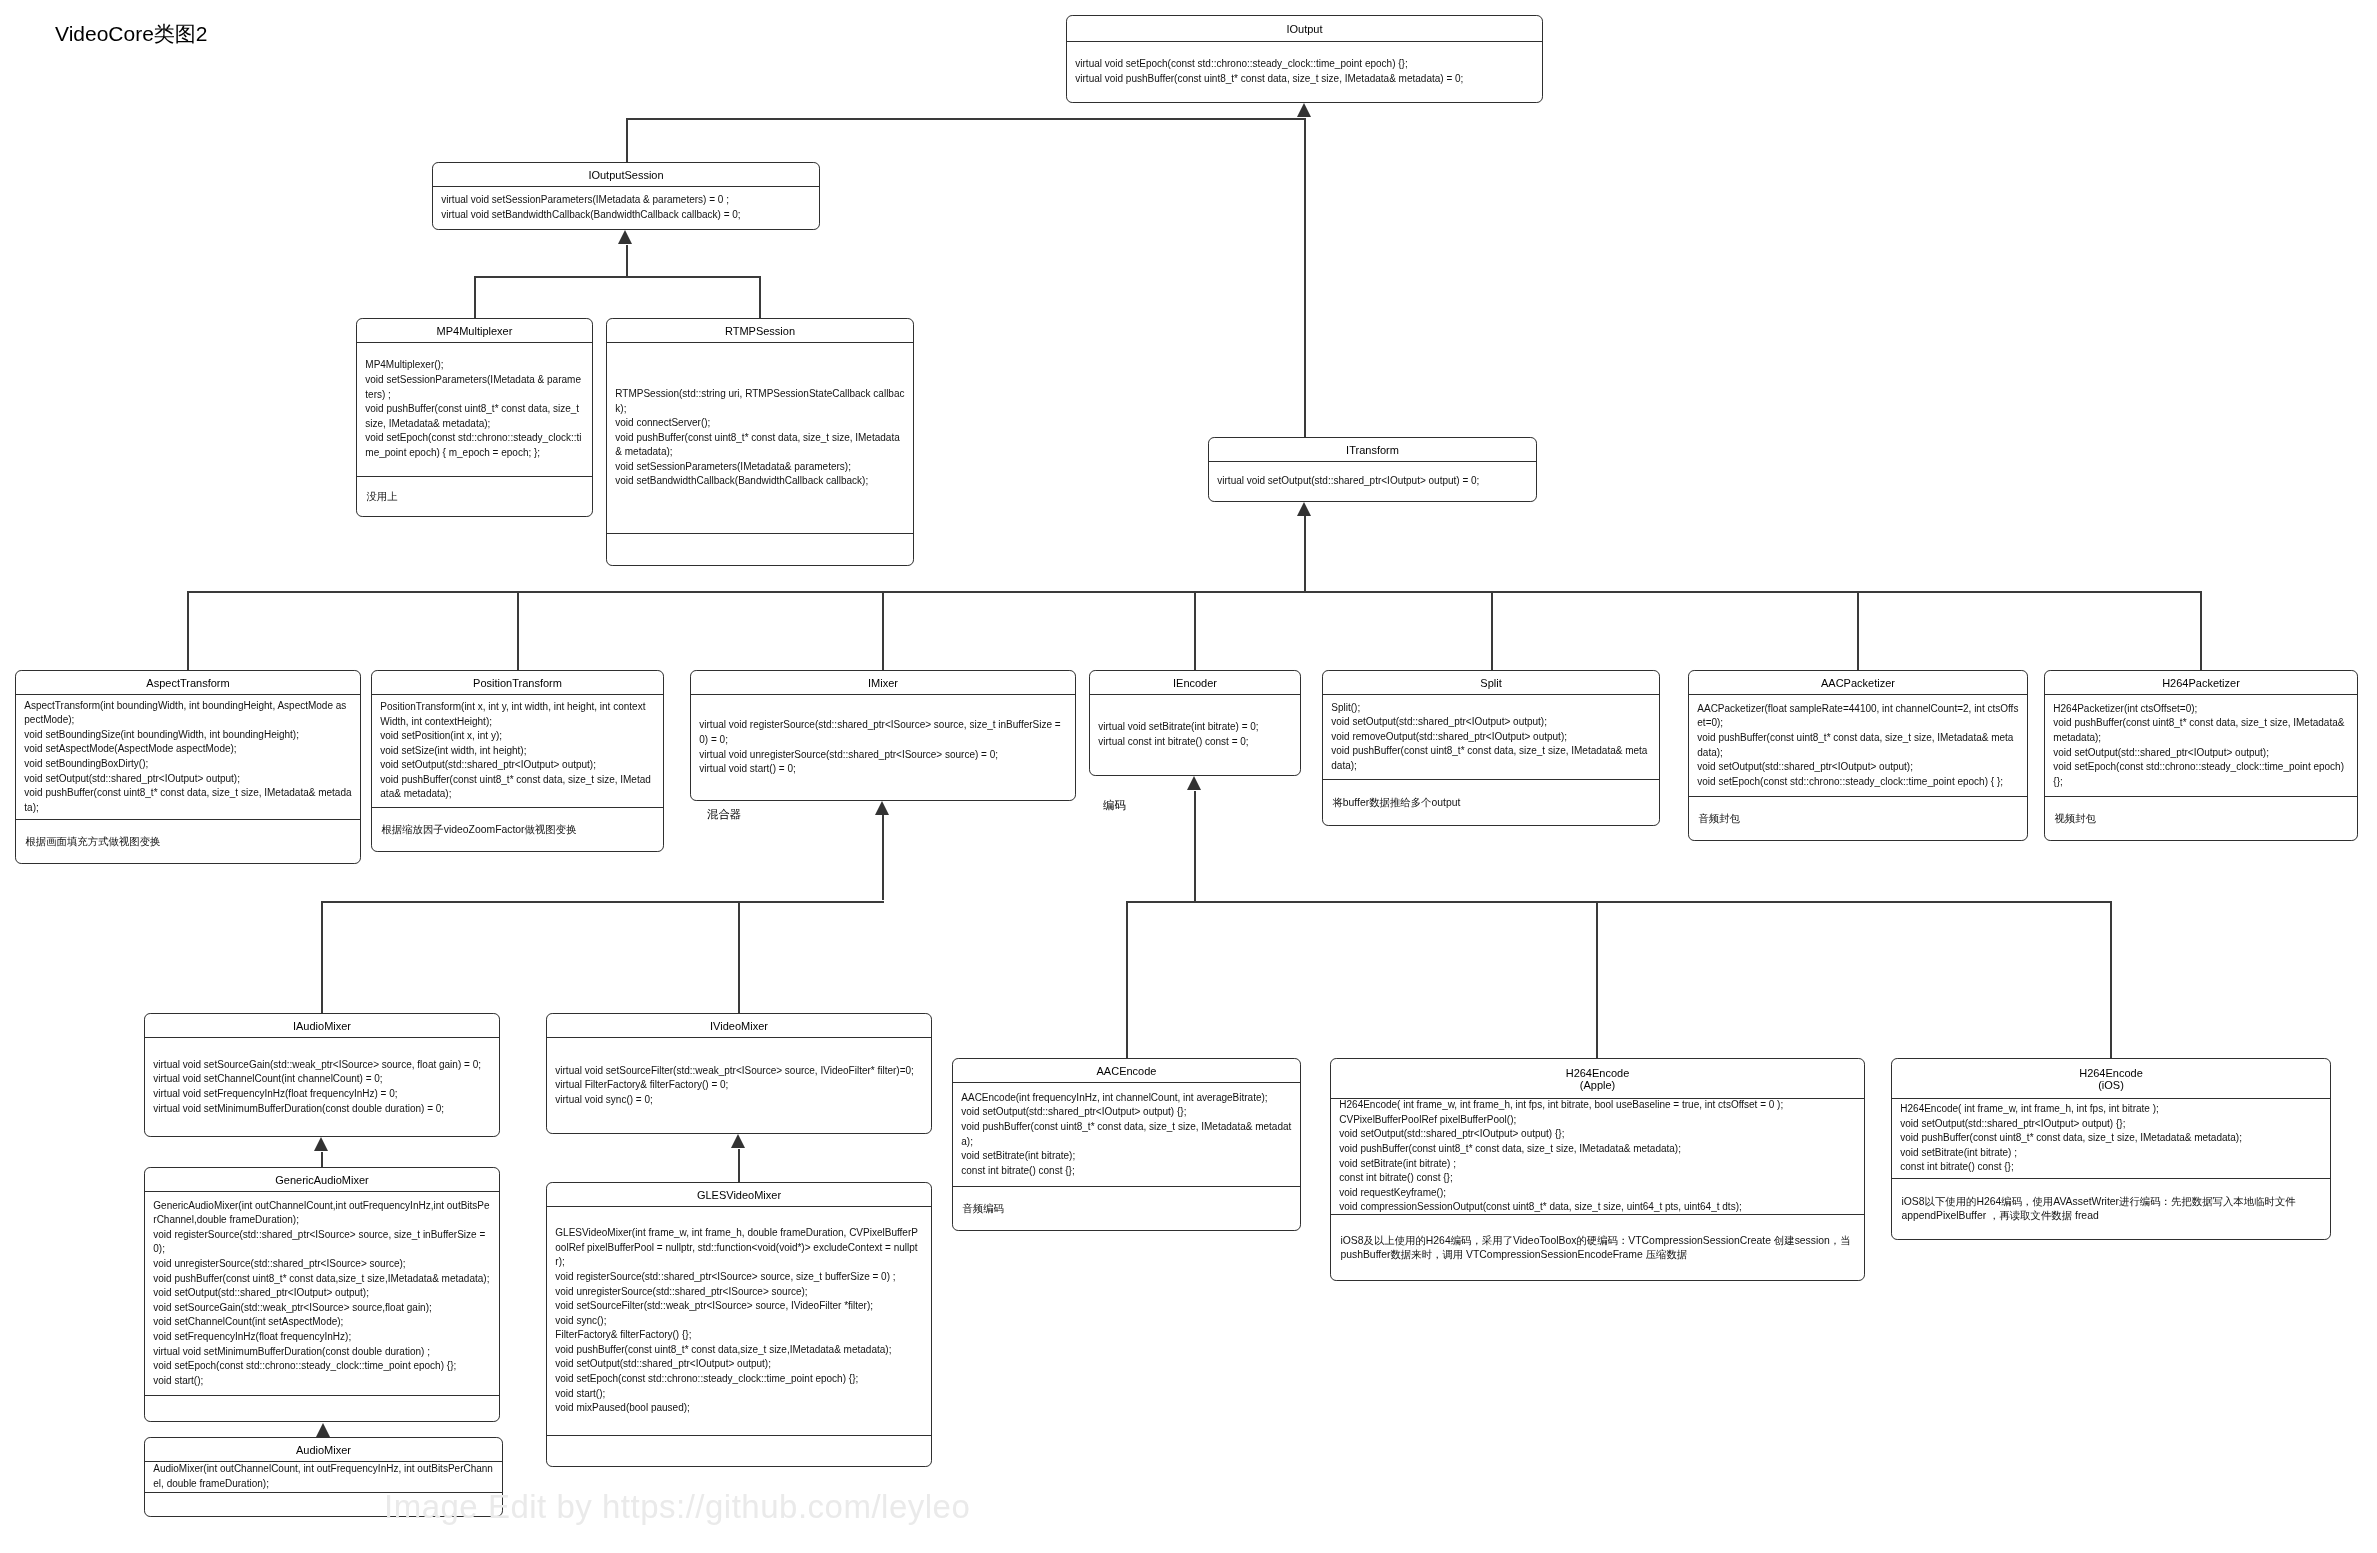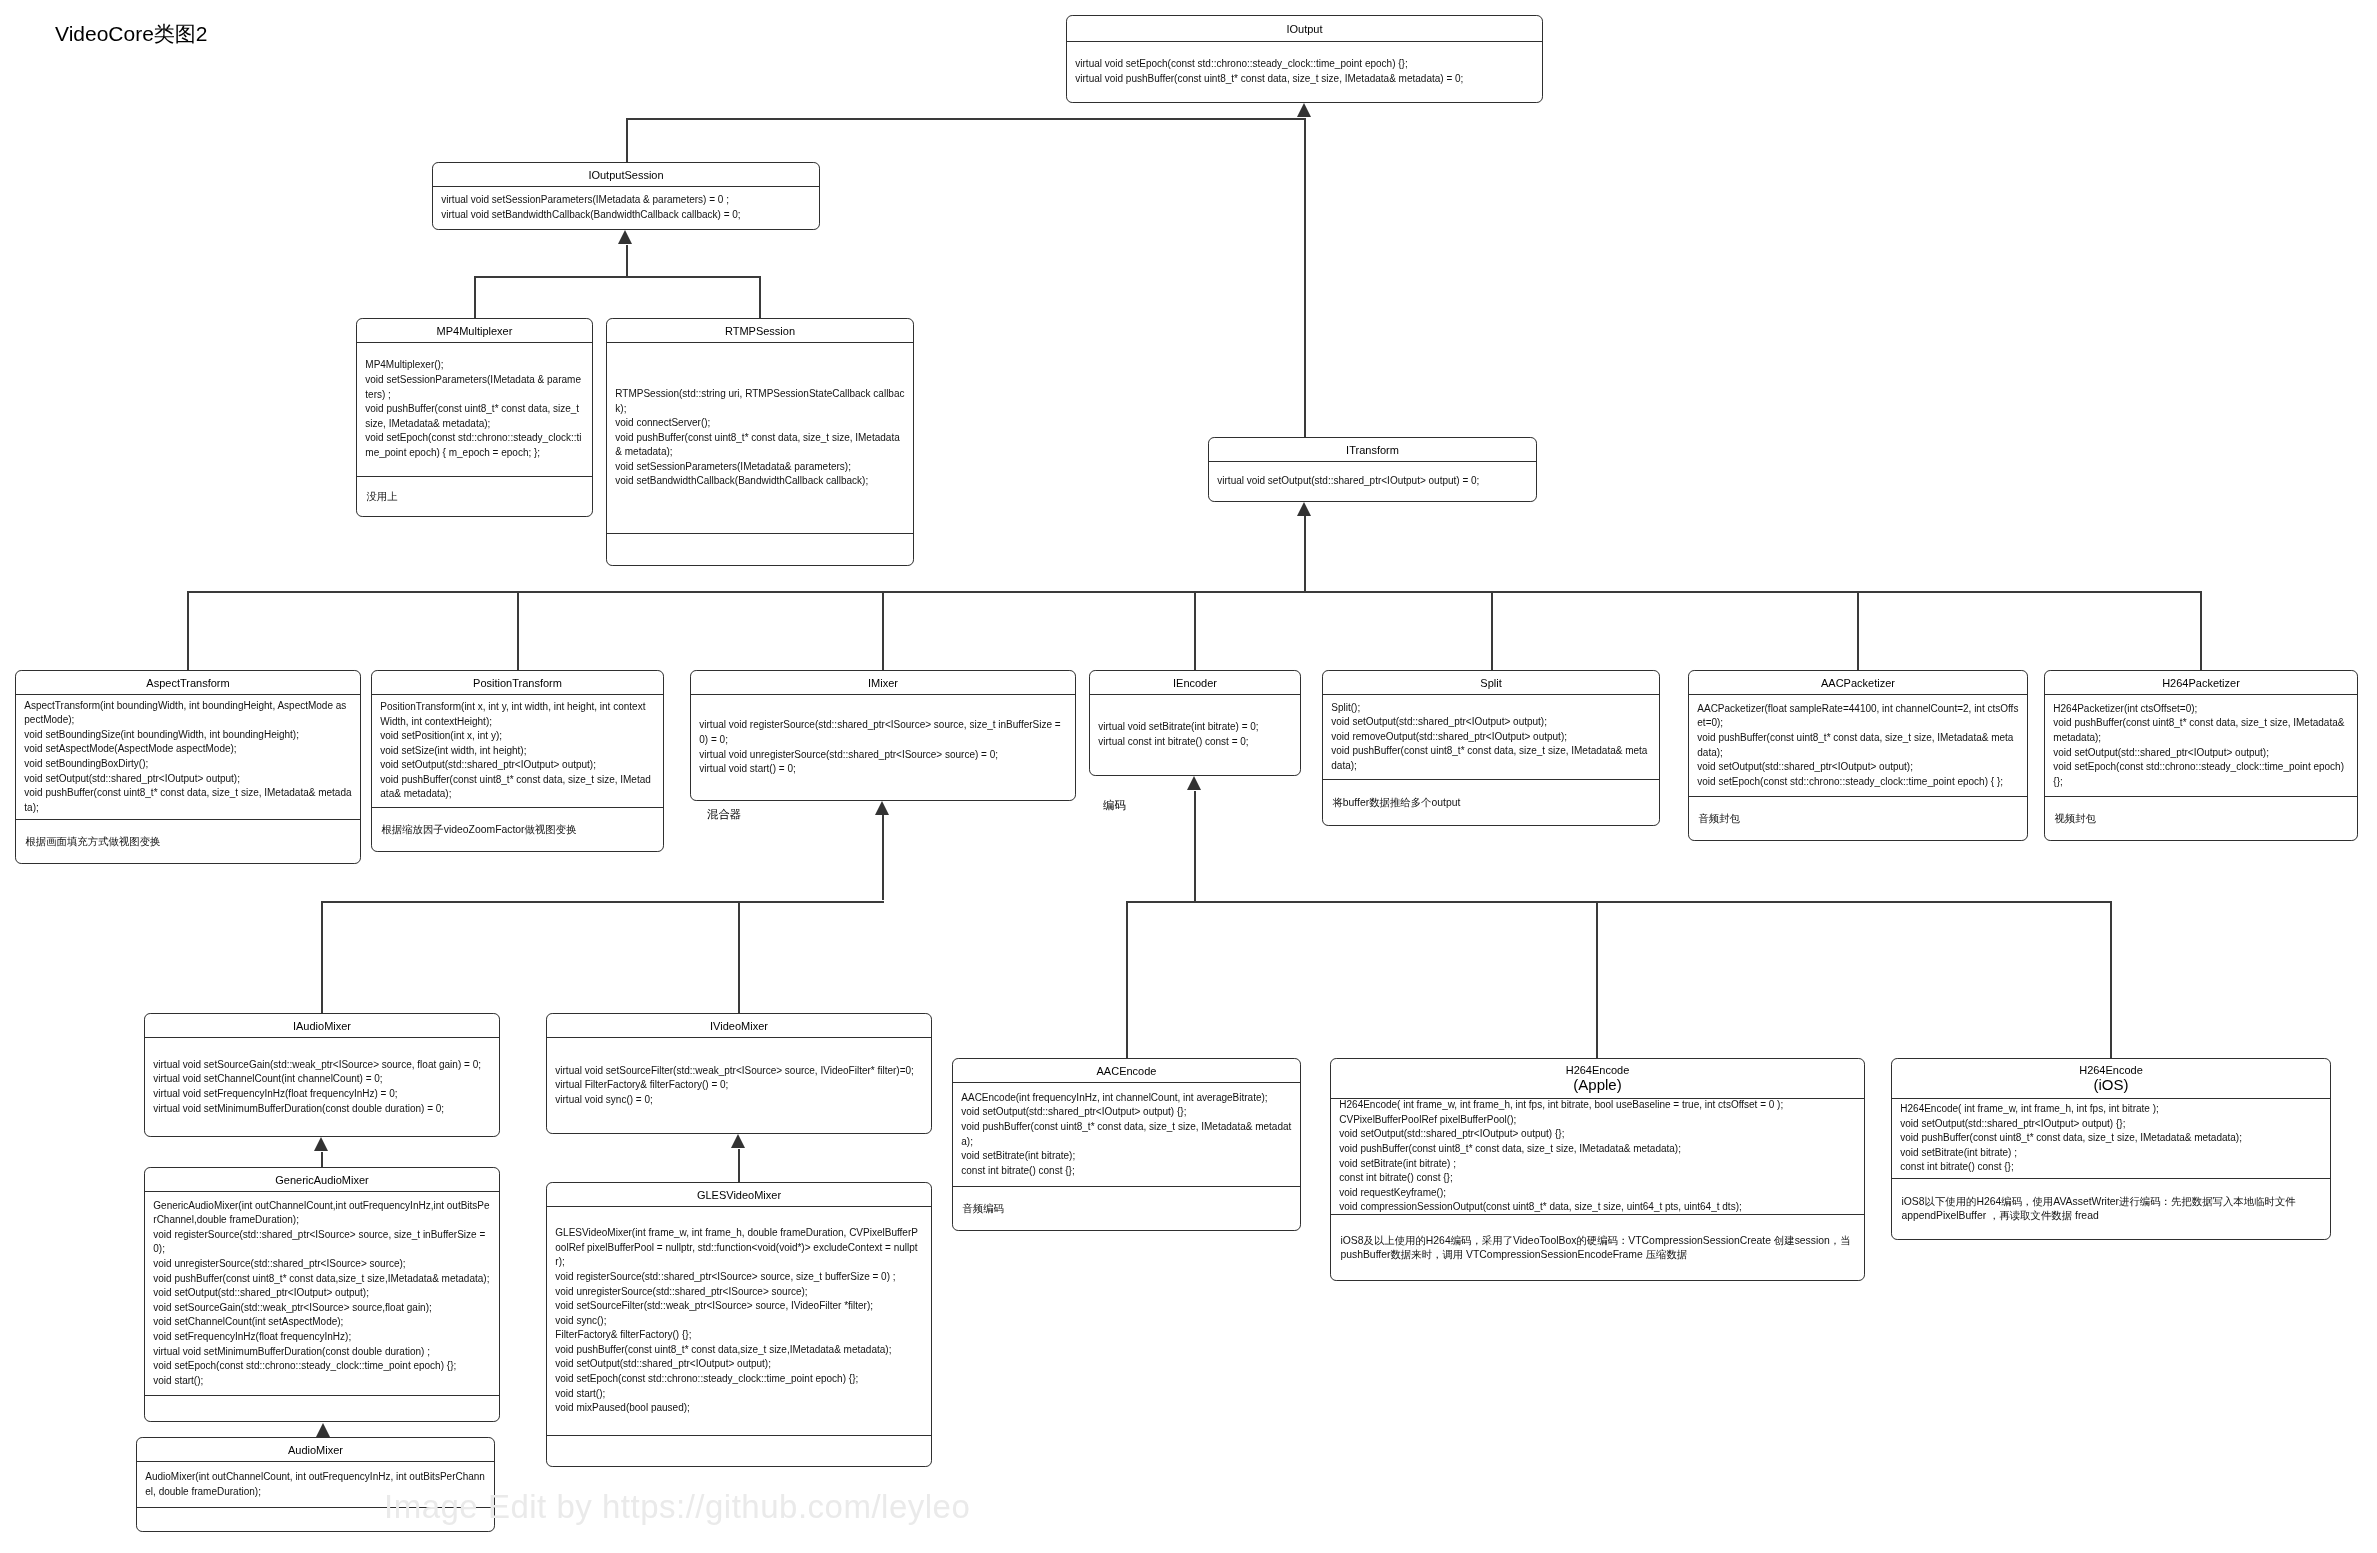--- a/index.html
+++ b/index.html
@@ -5,21 +5,21 @@
   html,body{margin:0;padding:0;background:#ffffff;}
   #canvas{position:relative;width:2377px;height:1553px;background:#ffffff;overflow:hidden;
           font-family:"Liberation Sans","DejaVu Sans",sans-serif;color:#111;}
   .page-title{position:absolute;left:55px;top:20px;font-size:21px;font-weight:500;color:#000;}
   .watermark{position:absolute;left:384px;top:1488px;font-size:33px;color:#eaeaea;letter-spacing:0.5px;}
 
   .uml-box{position:absolute;background:#fff;border:1.6px solid #2f2f2f;border-radius:6.2px;
            box-sizing:border-box;display:flex;flex-direction:column;}
   .box-title{flex:0 0 auto;display:flex;flex-direction:column;align-items:center;justify-content:center;
              border-bottom:1.6px solid #2f2f2f;font-size:11px;color:#000;box-sizing:border-box;}
-  .box-title .sub{font-size:15px;}
+  .box-title .sub{font-size:11px;}
   .box-methods{flex:1 1 auto;display:flex;flex-direction:column;justify-content:center;
                padding:4.2px 8.3px;font-size:10px;line-height:14.6px;word-break:break-all;overflow:hidden;}
   .box-note{flex:0 0 auto;border-top:1.6px solid #2f2f2f;display:flex;align-items:center;
             padding:0 9.4px;font-size:10.4px;line-height:14px;box-sizing:border-box;}
   .ln{position:absolute;background:#3a3a3a;}
   .arrow-up{position:absolute;width:0;height:0;border-left:7.8px solid transparent;
             border-right:7.8px solid transparent;border-bottom:14.6px solid #333;}
   .side-label{position:absolute;font-size:11.4px;color:#000;}
 </style>
 </head>
@@ -243,21 +243,21 @@
         <div class="m-line">FilterFactory&amp; filterFactory() {};</div>
         <div class="m-line">void pushBuffer(const uint8_t* const data,size_t size,IMetadata&amp; metadata);</div>
         <div class="m-line">void setOutput(std::shared_ptr&lt;IOutput&gt; output);</div>
         <div class="m-line">void setEpoch(const std::chrono::steady_clock::time_point epoch) {};</div>
         <div class="m-line">void start();</div>
         <div class="m-line">void mixPaused(bool paused);</div>
       </div>
     <div class="box-note" style="height:31px"></div>
   </div>
 
-  <div class="uml-box" style="left:136px;top:1437px;width:359px;height:95px">
+  <div class="uml-box" style="left:144px;top:1437px;width:359px;height:80px">
     <div class="box-title" style="height:24px">AudioMixer</div>
     <div class="box-methods">
         <div class="m-line">AudioMixer(int outChannelCount, int outFrequencyInHz, int outBitsPerChannel, double frameDuration);</div>
       </div>
     <div class="box-note" style="height:24px"></div>
   </div>
 
   <div class="uml-box" style="left:952px;top:1058px;width:349px;height:173px">
     <div class="box-title" style="height:24px">AACEncode</div>
     <div class="box-methods">

